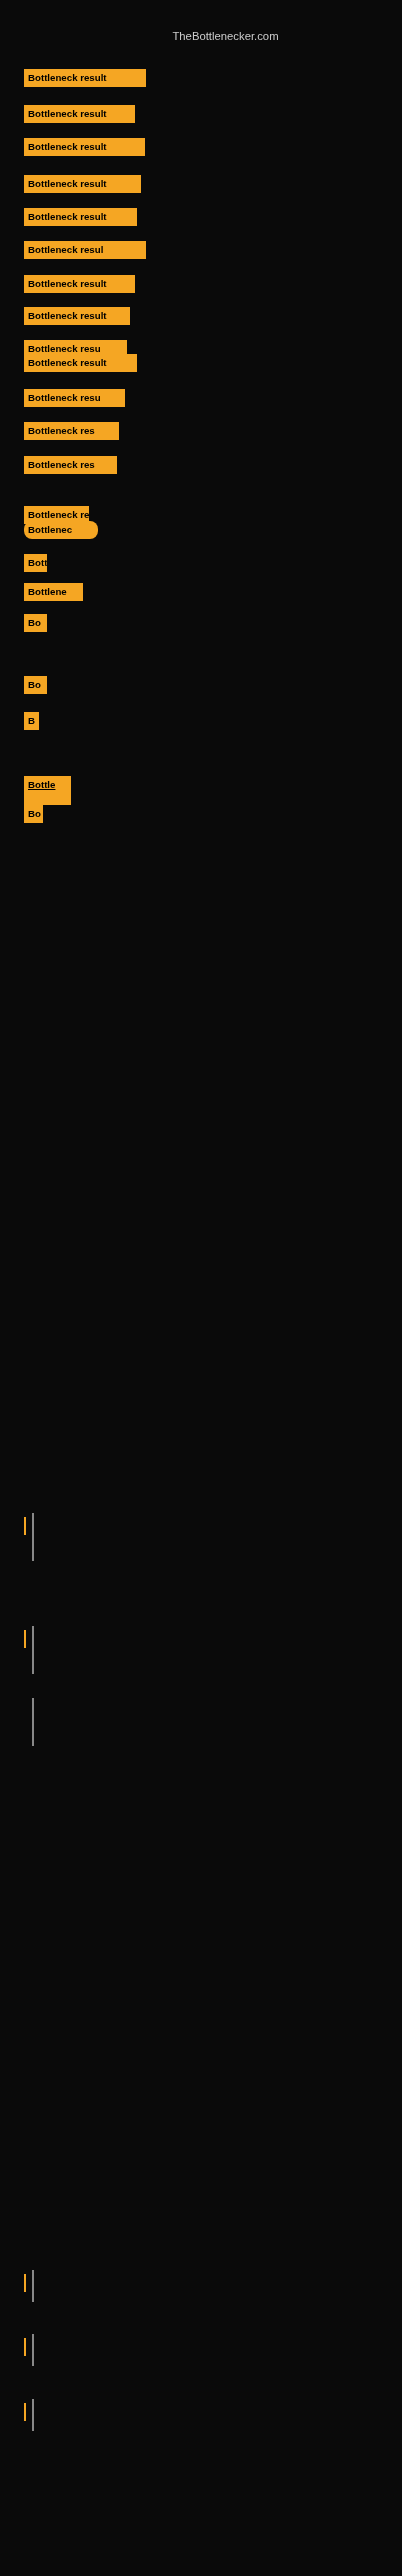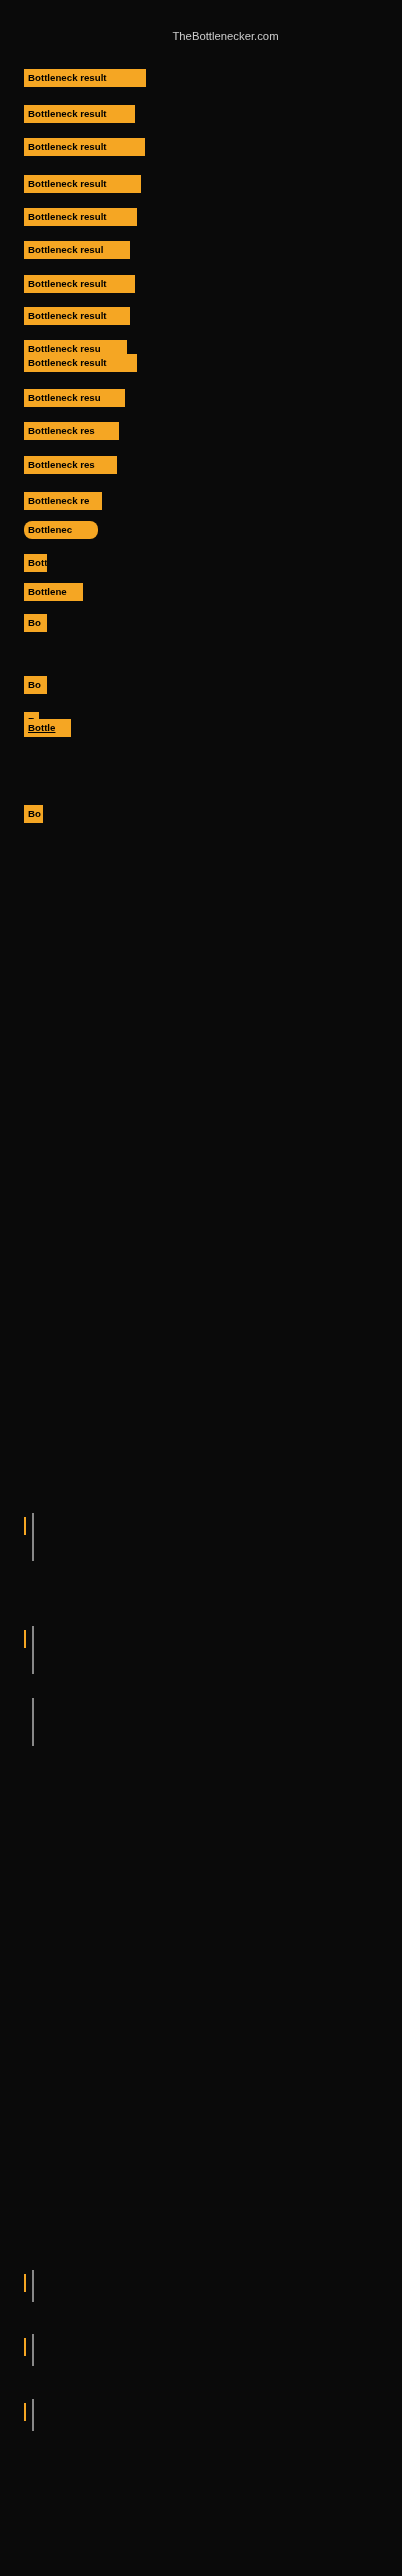--- a/index.html
+++ b/index.html
@@ -50,36 +50,36 @@
 <body>
 
 <span class="site-title">TheBottlenecker.com</span>
 
 <div id="badges-container">
     <div class="bottleneck-badge" style="top: 45px; width: 122px; height: 17.7px; line-height: 17.7px;">Bottleneck result</div>
     <div class="bottleneck-badge" style="top: 81px; width: 111px; height: 17.7px; line-height: 17.7px;">Bottleneck result</div>
     <div class="bottleneck-badge" style="top: 114px; width: 121px; height: 17.7px; line-height: 17.7px;">Bottleneck result</div>
     <div class="bottleneck-badge" style="top: 151px; width: 117px; height: 17.7px; line-height: 17.7px;">Bottleneck result</div>
     <div class="bottleneck-badge" style="top: 184px; width: 113px; height: 17.7px; line-height: 17.7px;">Bottleneck result</div>
-    <div class="bottleneck-badge" style="top: 217px; width: 106px; height: 17.7px; line-height: 17.7px;">Bottleneck resul</div>
+    <div class="bottleneck-badge" style="top: 217px; width: 122px; height: 17.7px; line-height: 17.7px;">Bottleneck resul</div>
     <div class="bottleneck-badge" style="top: 251px; width: 111px; height: 17.7px; line-height: 17.7px;">Bottleneck result</div>
     <div class="bottleneck-badge" style="top: 283px; width: 106px; height: 17.7px; line-height: 17.7px;">Bottleneck result</div>
     <div class="bottleneck-badge" style="top: 316px; width: 103px; height: 17.7px; line-height: 17.7px;">Bottleneck resu</div>
     <div class="bottleneck-badge" style="top: 330px; width: 113px; height: 17.7px; line-height: 17.7px;">Bottleneck result</div>
     <div class="bottleneck-badge" style="top: 365px; width: 101px; height: 17.7px; line-height: 17.7px;">Bottleneck resu</div>
     <div class="bottleneck-badge" style="top: 398px; width: 95px; height: 17.7px; line-height: 17.7px;">Bottleneck res</div>
     <div class="bottleneck-badge" style="top: 432px; width: 93px; height: 17.7px; line-height: 17.7px;">Bottleneck res</div>
-    <div class="bottleneck-badge" style="top: 468px; width: 78px; height: 17.7px; line-height: 17.7px;">Bottleneck re</div>
+    <div class="bottleneck-badge" style="top: 482px; width: 65px; height: 17.7px; line-height: 17.7px;">Bottleneck re</div>
     <div class="bottleneck-badge" style="top: 497px; width: 74px; height: 17.7px; line-height: 17.7px; border-radius: 8px;">Bottlenec</div>
     <div class="bottleneck-badge" style="top: 530px; width: 23px; height: 17.7px; line-height: 17.7px;">Bott</div>
     <div class="bottleneck-badge" style="top: 559px; width: 59px; height: 17.7px; line-height: 17.7px;">Bottlene</div>
     <div class="bottleneck-badge" style="top: 590px; width: 22.5px; height: 17.7px; line-height: 17.7px;">Bo</div>
     <div class="bottleneck-badge" style="top: 652px; width: 22.5px; height: 17.7px; line-height: 17.7px;">Bo</div>
     <div class="bottleneck-badge" style="top: 688px; width: 14.5px; height: 17.7px; line-height: 17.7px;">B</div>
-    <div class="bottleneck-badge" style="top: 695px; width: 47px; height: 18px; line-height: 17.7px; text-decoration: underline;">Bottle</div>
+    <div class="bottleneck-badge" style="top: 752px; width: 47px; height: 29px; line-height: 17.7px; text-decoration: underline;">Bottle</div>
     <div class="bottleneck-badge" style="top: 781px; width: 19.3px; height: 17.7px; line-height: 17.7px;">Bo</div>
   </div>
 <div id="lines-container">
     <div class="vertical-line" style="top: 1489px; height: 48px;"></div>
     <div class="vertical-line" style="top: 1602px; height: 48px;"></div>
     <div class="vertical-line" style="top: 1674px; height: 48px;"></div>
     <div class="vertical-line" style="top: 2246px; height: 32px;"></div>
     <div class="vertical-line" style="top: 2310px; height: 32px;"></div>
     <div class="vertical-line" style="top: 2375px; height: 32px;"></div>
     <div style="position: absolute; top: 1493px; left: 0px; width: 1.6px; height: 17.7px; background-color: rgb(245, 166, 35);"></div>

